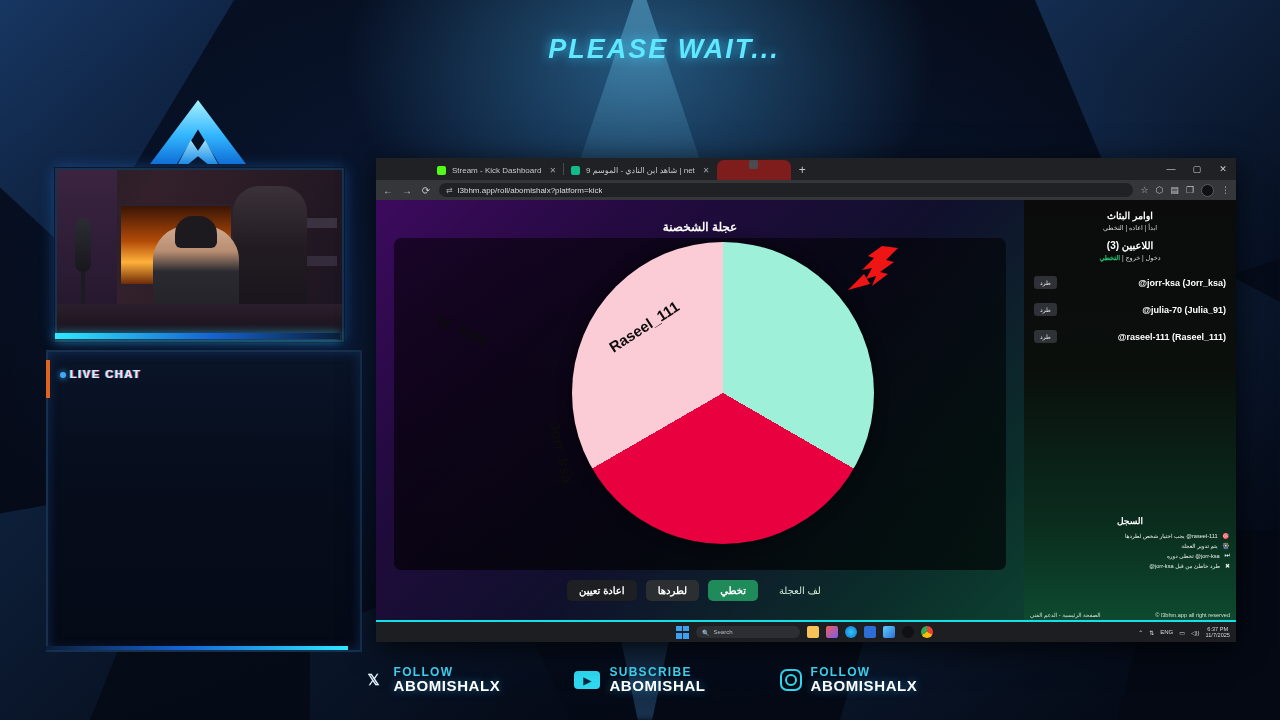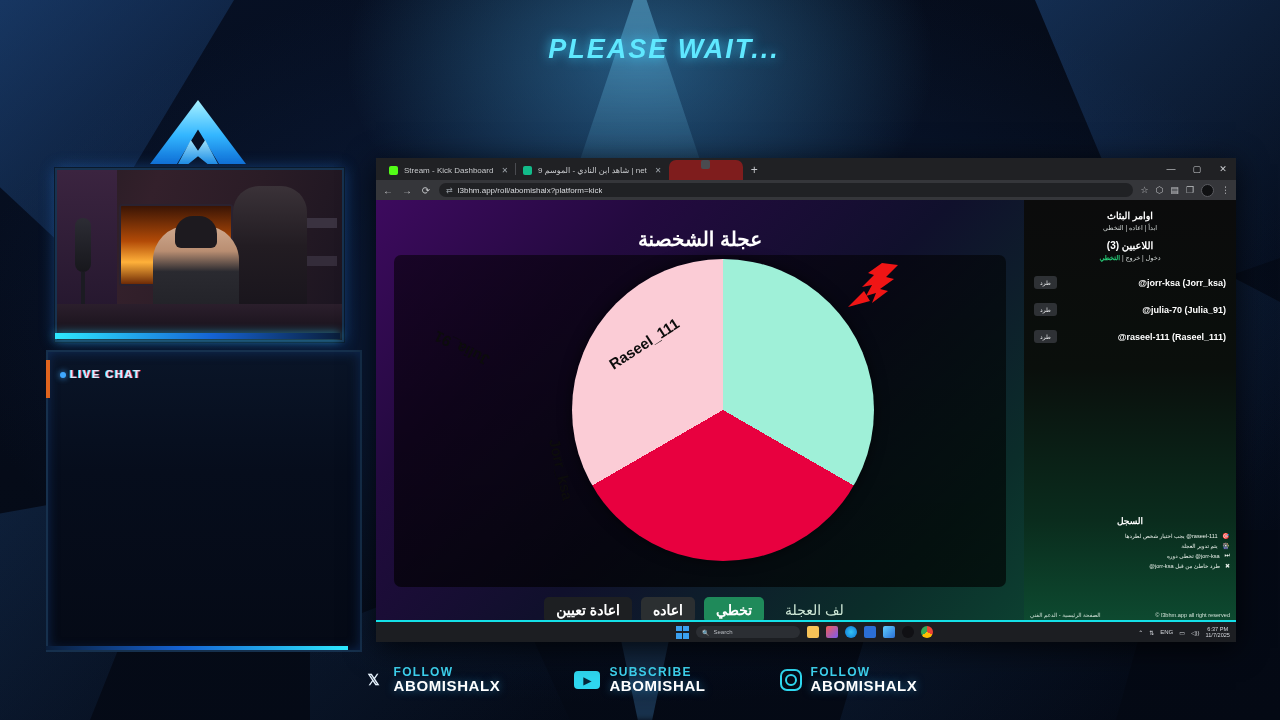--- a/index.html
+++ b/index.html
@@ -100,21 +100,21 @@
   .social .sic.yt{width:26px;height:18px;background:#2fd8f0;border-radius:4px;color:#07283a;font-size:10px;}
   .social .sic.ig{border:2px solid #2fd8f0;border-radius:7px;box-sizing:border-box;}
   .social .sic.ig:after{content:"";width:8px;height:8px;border:2px solid #2fd8f0;border-radius:50%;}
   .social .stxt{line-height:1.05;}
   .social .s-small{font-size:12px;font-weight:bold;letter-spacing:1.3px;color:#3fd6f2;}
   .social .s-big{font-size:15px;font-weight:bold;letter-spacing:.6px;color:#ffffff;text-shadow:0 0 8px rgba(60,190,255,.5);}
 
   
   #browser{position:absolute;left:376px;top:158px;width:860px;height:484px;background:#202124;
     box-shadow:0 6px 28px rgba(0,0,0,.75);overflow:hidden;}
-  #tabstrip{height:22px;background:#202124;display:flex;align-items:flex-end;padding-left:6px;position:relative;}
+  #tabstrip{height:22px;background:#202124;display:flex;align-items:flex-end;padding-left:6px;position:relative;margin-left:48px;}
   .tab{height:20px;display:flex;align-items:center;gap:6px;padding:0 7px;border-radius:7px 7px 0 0;
     font-size:8px;color:#c6c8cb;max-width:150px;overflow:hidden;white-space:nowrap;position:relative;}
   .tab.active{background:#7f1d1d;color:#f1f3f4;flex-direction:column;}
   .tab .favicon{width:9px;height:9px;border-radius:2px;flex:none;}
   .fav-kick{background:#53fc18;}
   .fav-green{background:#12bb8a;}
   .fav-dark{background:#4a4b50;}
   .tab .x{font-size:8px;color:#9aa0a6;margin-left:2px;}
   .tab .label{overflow:hidden;text-overflow:ellipsis;}
   .tab-sep{width:1px;height:12px;background:#4a4b50;align-self:center;}
@@ -127,21 +127,21 @@
   #omnibox{flex:1;height:14px;background:#202124;border-radius:8px;display:flex;align-items:center;gap:5px;padding:0 7px;}
   #omnibox .oicon{color:#9aa0a6;font-size:8px;}
   #url{font-size:8px;color:#dadce0;white-space:nowrap;overflow:hidden;}
   #toolbar .tbicon{color:#c1c3c6;font-size:9px;}
   #avatar{width:11px;height:11px;border-radius:50%;background:#101113;border:1px solid #5a5b60;}
 
   
   #page{position:absolute;left:0;top:42px;width:860px;height:422px;display:flex;
     background:linear-gradient(135deg,#3d0a5e 0%,#230a3f 22%,#10102c 45%,#0b2d2a 70%,#0d4633 88%,#0f5c3c 100%);}
   #wheel-area{flex:1;position:relative;padding:8px 14px 0 14px;}
-  #wheel-title{text-align:center;color:#fff;font-size:20px;font-weight:bold;margin:19px 0 4px;direction:rtl;}
+  #wheel-title{text-align:center;color:#fff;font-size:12px;font-weight:bold;margin:12px 0 4px;direction:rtl;}
   #wheel-stage{position:relative;width:612px;height:332px;margin:0 auto;border-radius:7px;
     background:linear-gradient(180deg,rgba(0,0,0,.55),rgba(0,0,0,.66));}
   #pie{position:absolute;left:178px;top:4px;width:302px;height:302px;border-radius:50%;
     box-shadow:0 0 14px rgba(0,0,0,.6);}
   .slice-label{position:absolute;color:#0c0c0c;font-size:15px;font-weight:bold;white-space:nowrap;}
   #lbl-raseel{left:210px;top:80px;transform:rotate(-33deg);}
   #lbl-julia{left:38px;top:85px;transform:rotate(206deg);}
   #lbl-jorr{left:136px;top:206px;transform:rotate(77deg);}
   #pointer{position:absolute;left:452px;top:8px;width:54px;height:48px;}
   #pointer svg{display:block;}
@@ -153,21 +153,21 @@
   #toast-head{display:flex;align-items:center;justify-content:center;gap:7px;}
   #toast-avatar{width:13px;height:13px;border-radius:50%;border:2px solid #e0325e;box-sizing:border-box;background:#fff;}
   #toast-name{font-size:14px;font-weight:bold;color:#101014;}
   #toast-blur{position:absolute;left:34px;top:12px;width:56px;height:14px;border-radius:4px;
     background:rgba(140,150,150,.7);filter:blur(3px);}
   #toast-msg{margin-top:9px;font-size:7.5px;color:#1b1b1f;direction:rtl;line-height:1.3;}
   #toast-btn{margin:9px auto 0;width:46px;height:13px;border-radius:3px;background:#ececec;border:1px solid #d2d2d2;
     font-size:6.5px;color:#242428;display:flex;align-items:center;justify-content:center;}
 
   #wheel-buttons{display:flex;align-items:center;justify-content:center;gap:9px;margin-top:10px;direction:rtl;}
-  .wbtn{font-size:14px;font-weight:bold;padding:5px 12px;border-radius:5px;color:#fff;}
+  .wbtn{font-size:10px;font-weight:bold;padding:5px 12px;border-radius:5px;color:#fff;}
   .wbtn.spin{background:transparent;color:#cfe8d7;font-weight:normal;}
   .wbtn.skip{background:#1f8a5a;}
   .wbtn.add{background:#2b2f31;}
   .wbtn.reset{background:#1d1f22;}
 
   
   #side{width:212px;background:linear-gradient(180deg,#0b0b0c 0%,#0a0f0c 40%,#0a2c1d 76%,#0d4a30 100%);
     padding:10px 8px 0;box-sizing:border-box;direction:rtl;color:#fff;position:relative;}
   #side-title{text-align:center;font-size:9.5px;font-weight:bold;}
   #side-cmds{text-align:center;font-size:6.5px;color:#cfd4d2;margin-top:3px;}
@@ -326,21 +326,21 @@
           </svg>
         </div>
 
       </div>
 
       <div id="wheel-buttons">
         <div class="wbtn spin">
           <span>لف العجلة</span>
         </div>
         <div class="wbtn skip">تخطي</div>
-        <div class="wbtn add">اعاده</div>
+        <div class="wbtn add">لطردها</div>
         <div class="wbtn reset">اعادة تعيين</div>
       </div>
     </div>
 
     <div id="side">
       <div id="side-title">اوامر البثاث</div>
       <div id="side-cmds">ابدأ | اعاده | التخطي</div>
 
       <div id="players-title">اللاعبين (3)</div>
       <div id="players-cmds">

